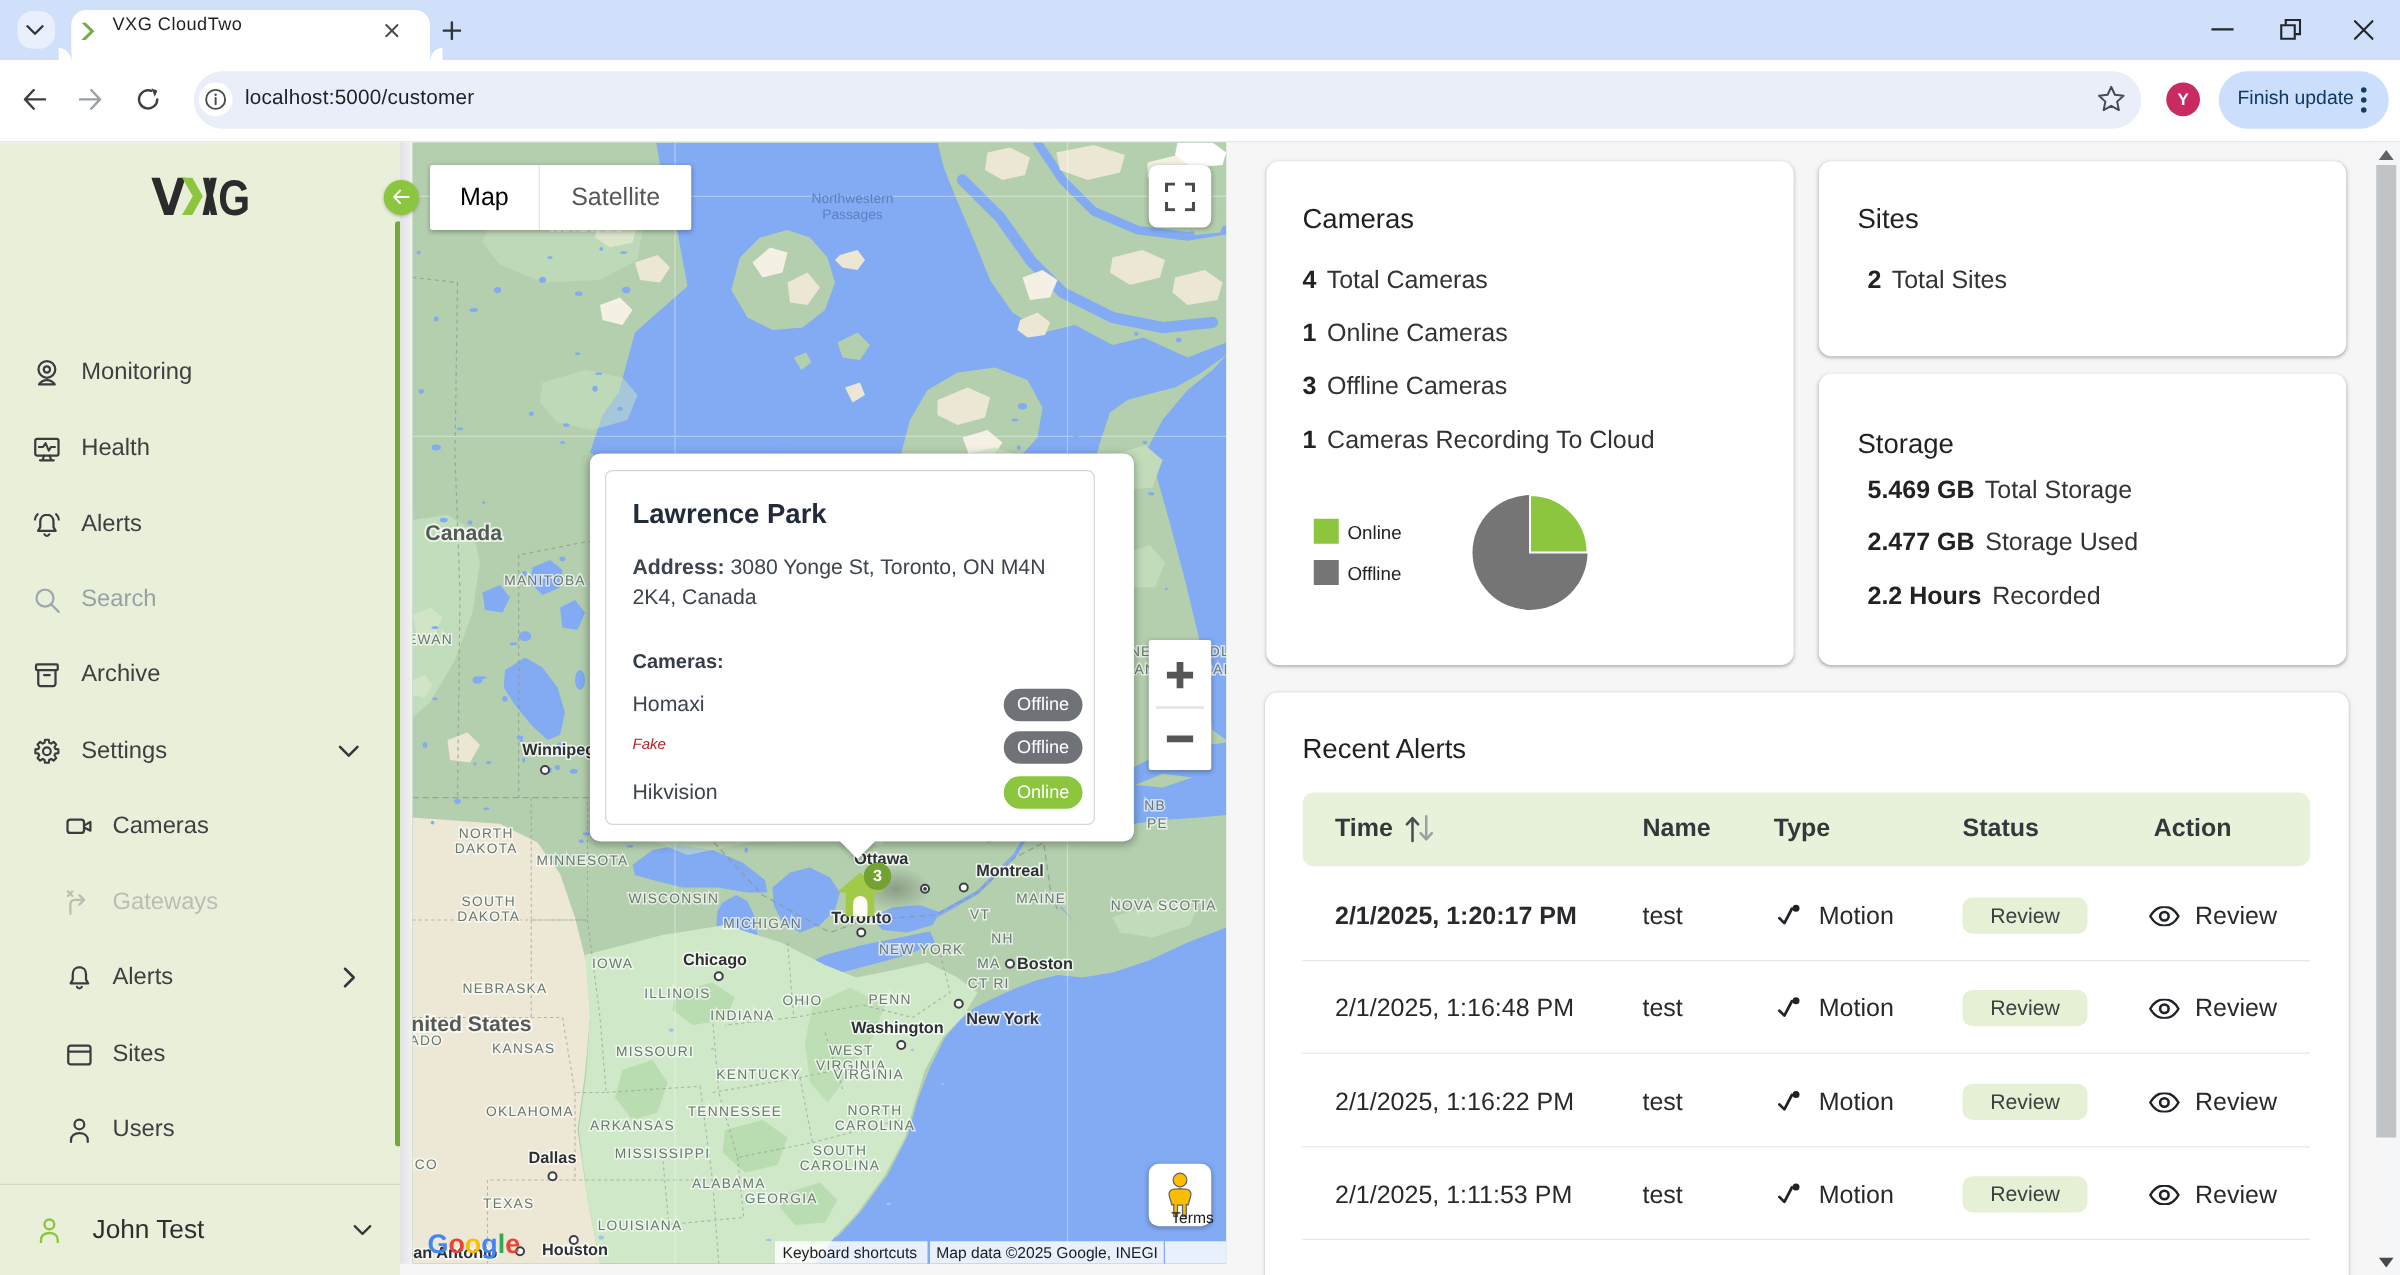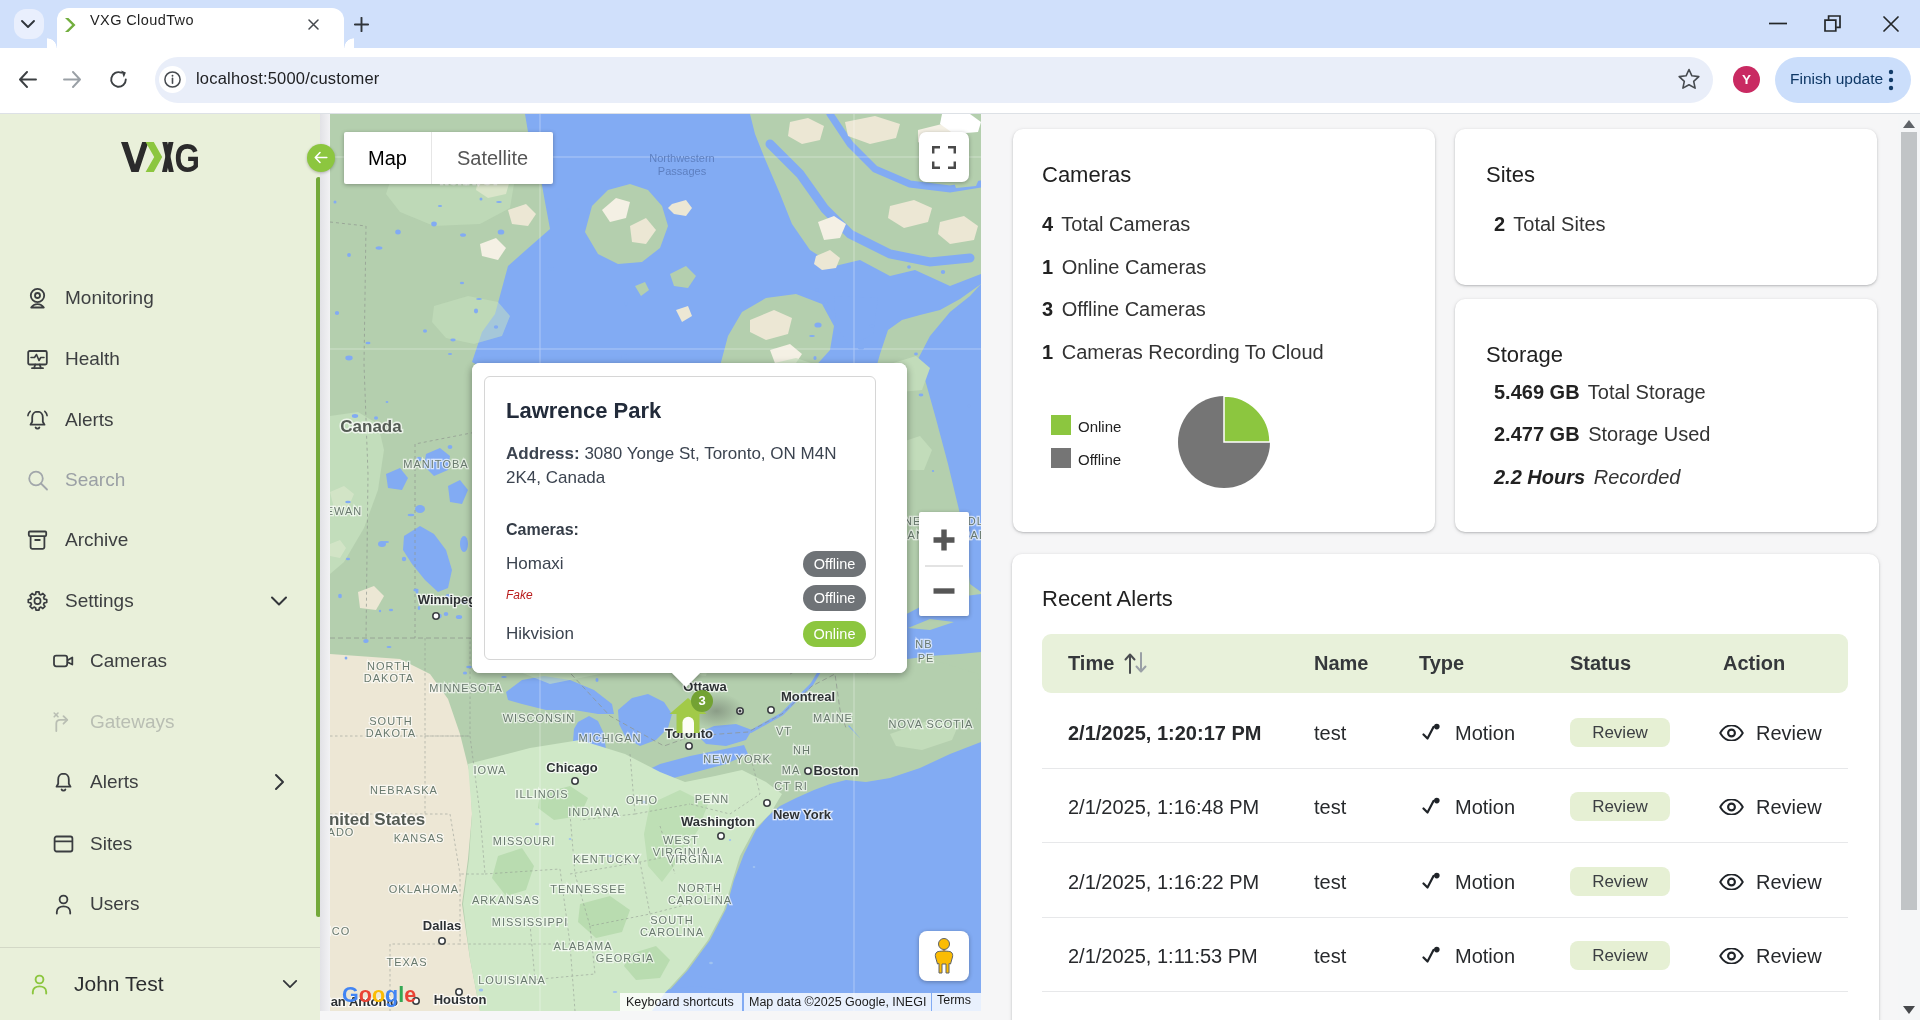--- a/index.html
+++ b/index.html
@@ -623,21 +623,21 @@
         <path d="M4 15 C2.5 16 2 18 2.5 20 L4.5 27 L6 26.5 L6 36 L9 36 L9 27 L13 27 L13 36 L16 36 L16 26.5 L17.5 27 L19.5 20 C20 18 19.5 16 18 15 C16 13.8 6 13.8 4 15 Z" fill="#fbbc04" stroke="#5f6368" stroke-width="1"></path>
       </svg>
     
     <div class="abs" style="left:12px;top:869px;font-size:21.5px;font-weight:bold;"><span style="color:#4285F4">G</span><span style="color:#EA4335">o</span><span style="color:#FBBC05">o</span><span style="color:#4285F4">g</span><span style="color:#34A853">l</span><span style="color:#EA4335">e</span></div>
     
     <div class="abs" style="left:290px;top:879px;width:122px;height:18px;background:rgba(255,255,255,0.82);"></div>
     <div class="abs" style="left:413.5px;top:879px;width:187px;height:18px;background:rgba(255,255,255,0.82);"></div>
     <div class="abs" style="left:602px;top:879px;width:49px;height:18px;background:rgba(255,255,255,0.82);"></div>
     <div class="abs attr" style="left:296px;top:881px;">Keyboard shortcuts</div>
     <div class="abs attr" style="left:419px;top:881px;">Map data ©2025 Google, INEGI</div>
-    <div class="abs attr" style="left:607px;top:853px;margin-top:26px;">Terms</div>
+    <div class="abs attr" style="left:607px;top:853px;">Terms</div>
   </div>
 
   <div class="card" style="left:1013px;top:15px;width:422px;height:403px;"></div>
   <div class="cardtitle" style="left:1042px;top:48px;">Cameras</div>
   <div class="statrow" style="left:1042px;top:99px;"><b>4</b> Total Cameras</div>
   <div class="statrow" style="left:1042px;top:142px;"><b>1</b> Online Cameras</div>
   <div class="statrow" style="left:1042px;top:184px;"><b>3</b> Offline Cameras</div>
   <div class="statrow" style="left:1042px;top:227px;"><b>1</b> Cameras Recording To Cloud</div>
   <div class="abs" style="left:1051px;top:301px;width:20px;height:20px;background:#8cc63f;"></div>
   <div class="abs" style="left:1078px;top:304px;font-size:15px;color:#222;">Online</div>
@@ -649,21 +649,21 @@
   </svg>
 
   <div class="card" style="left:1455px;top:15px;width:422px;height:156px;"></div>
   <div class="cardtitle" style="left:1486px;top:48px;">Sites</div>
   <div class="statrow" style="left:1494px;top:99px;"><b>2</b> Total Sites</div>
 
   <div class="card" style="left:1455px;top:185px;width:422px;height:233px;"></div>
   <div class="cardtitle" style="left:1486px;top:228px;">Storage</div>
   <div class="statrow" style="left:1494px;top:267px;"><b>5.469 GB</b> Total Storage</div>
   <div class="statrow" style="left:1494px;top:309px;"><b>2.477 GB</b> Storage Used</div>
-  <div class="statrow" style="left:1494px;top:352px;font-style:italic;"><b>2.2 Hours</b> Recorded</div>
+  <div class="statrow" style="left:1494px;top:352px;"><b>2.2 Hours</b> Recorded</div>
 
   <div class="card" style="left:1012px;top:440px;width:867px;height:620px;"></div>
   <div class="cardtitle" style="left:1042px;top:472px;">Recent Alerts</div>
   <div class="abs" style="left:1042px;top:520px;width:806px;height:59px;border-radius:9px;background:#e8f1da;"></div>
   <div class="abs hdr" style="left:1068px;top:537px;">Time</div>
   <svg class="abs" style="left:1124px;top:538px;" width="24" height="22" viewBox="0 0 24 22">
       <path d="M6 21 L6 3 M1.5 7.5 L6 2.5 L10.5 7.5" stroke="#4a4d50" stroke-width="2" fill="none" stroke-linecap="round" stroke-linejoin="round"></path>
       <path d="M17 1 L17 19 M12.5 14.5 L17 19.5 L21.5 14.5" stroke="#9aa0a6" stroke-width="2" fill="none" stroke-linecap="round" stroke-linejoin="round"></path>
     </svg>
   <div class="abs hdr" style="left:1314px;top:537px;">Name</div>

